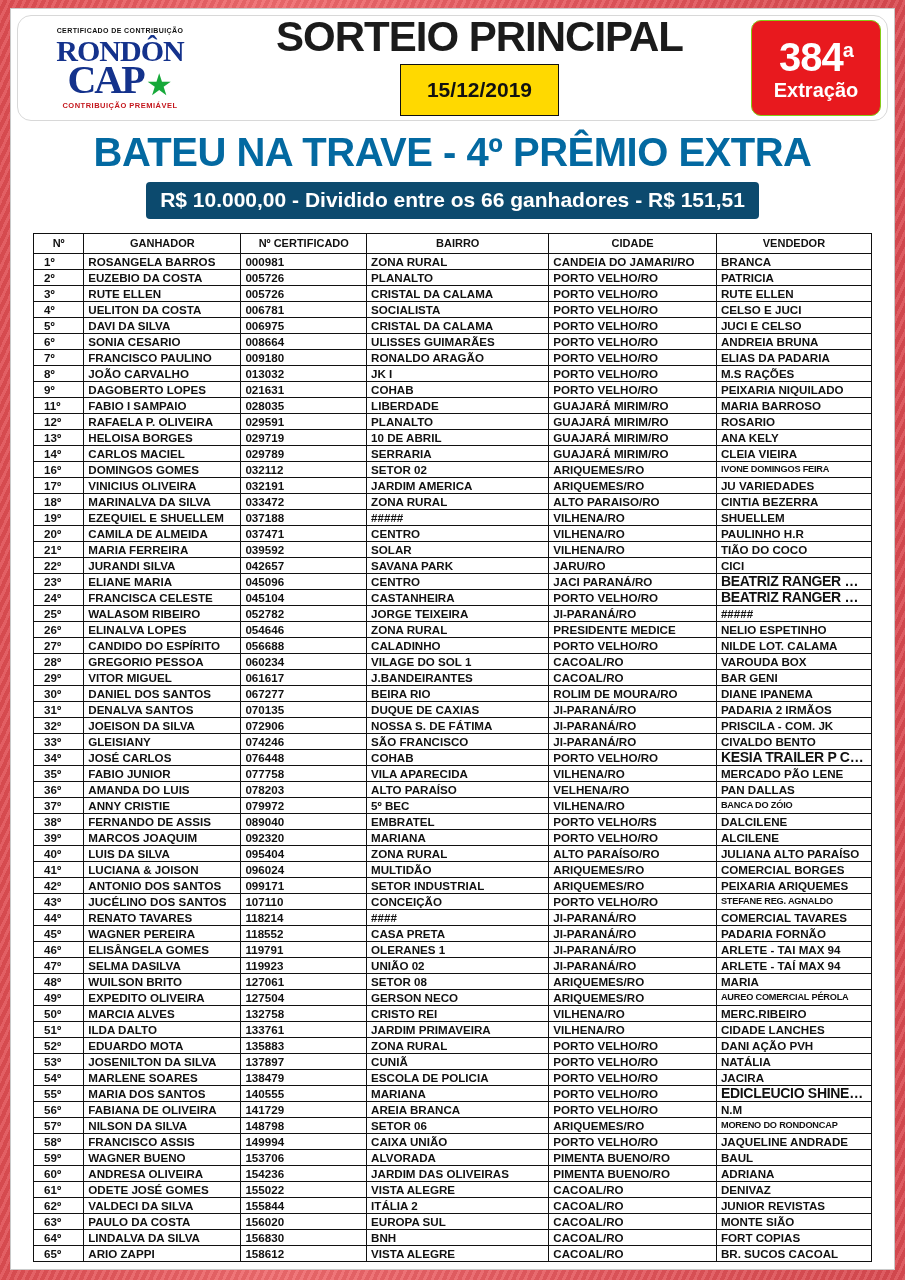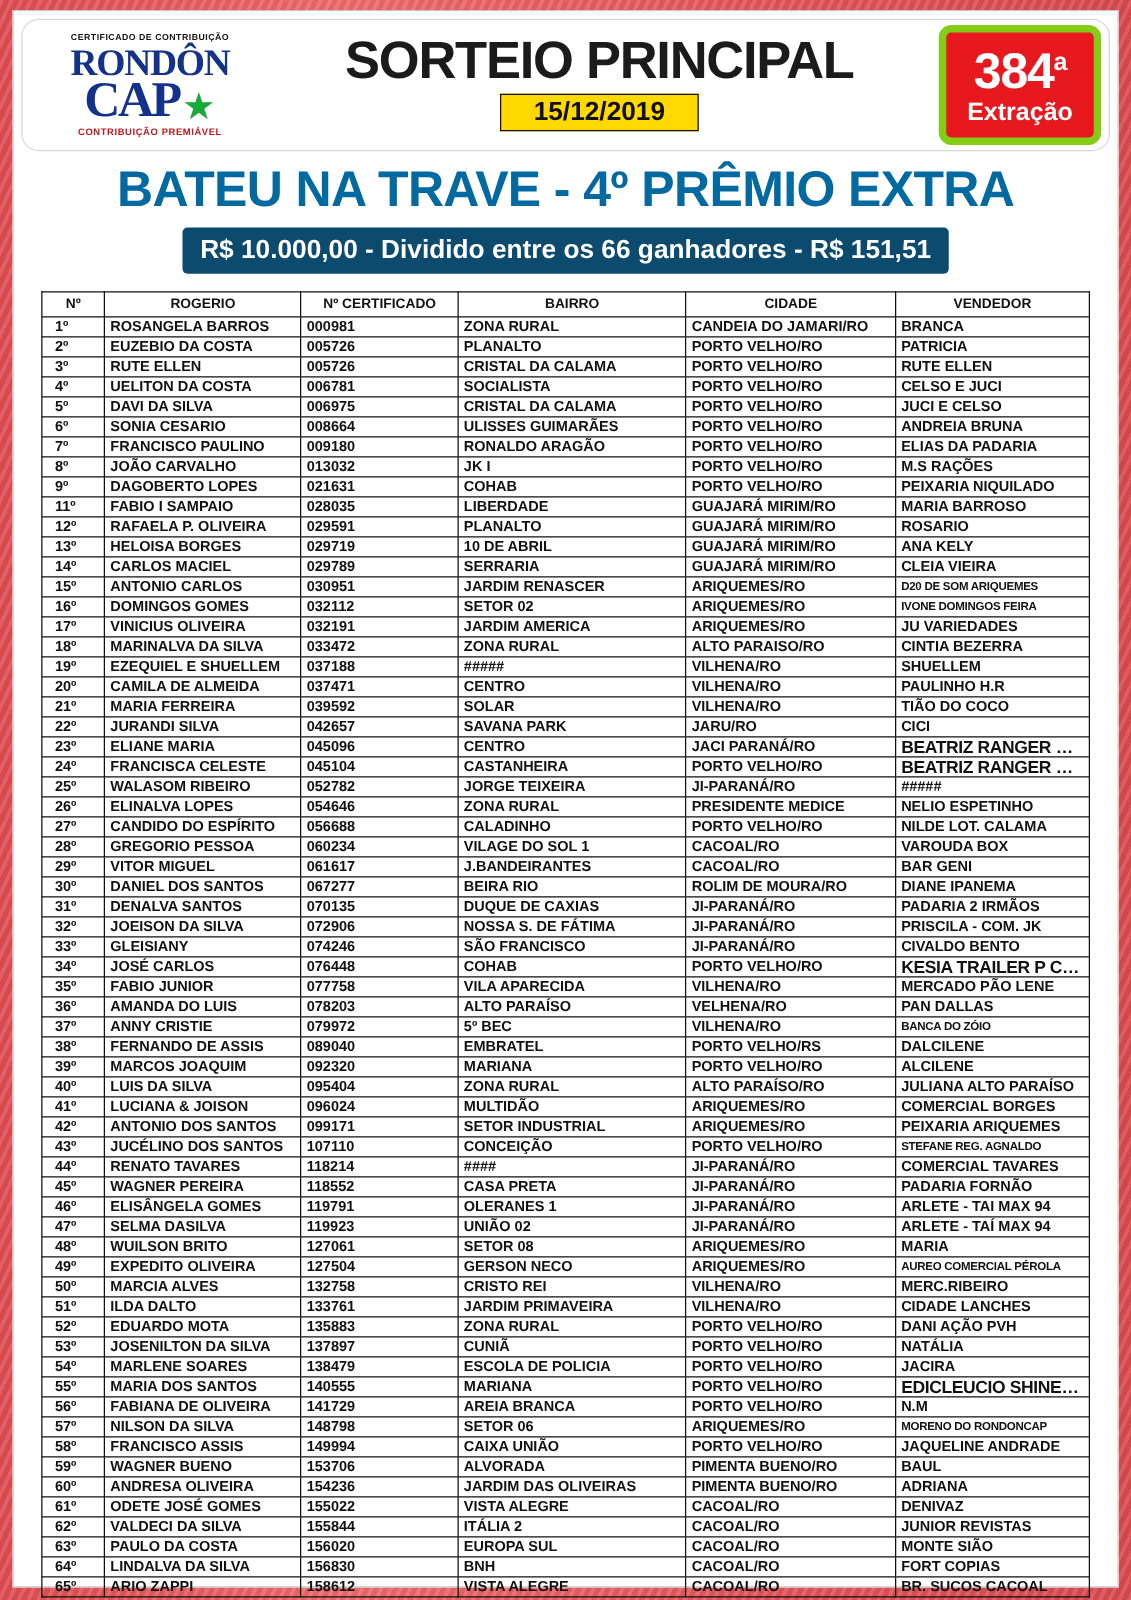--- a/index.html
+++ b/index.html
@@ -86,32 +86,32 @@
     font-size:42px;
     letter-spacing:-1px;
     color:#1b1b1b;
     line-height:1;
   }
   .date-pill {
     display:inline-block;
     margin-top:6px;
     background:#ffd900;
     border:1px solid #111;
-    padding:2px 26px;
+    padding:13px 26px;
     font-weight:bold;
     font-size:21px;
     color:#111;
     letter-spacing:0px;
   }
   .extract-box {
     width:130px; min-width:130px;
     height:96px;
     margin-right:6px;
     background:#e8191e;
-    border:6px solid #84cc16;
+    border:1px solid #84cc16;
     border-radius:10px;
     color:#fff;
     display:flex; flex-direction:column;
     align-items:center; justify-content:center;
     line-height:1;
   }
   .extract-num {
     font-size:40px; font-weight:bold; letter-spacing:-1px;
   }
   .extract-num sup { font-size:20px; }
@@ -213,21 +213,21 @@
         <col class="c-num">
           <col class="c-winner">
           <col class="c-cert">
         <col class="c-bairro">
           <col class="c-cidade">
           <col class="c-vend">
       </colgroup>
       <thead>
         <tr id="thead-row">
             <th>Nº</th>
-            <th>ROGERIO</th>
+            <th>GANHADOR</th>
             <th>Nº CERTIFICADO</th>
             <th>BAIRRO</th>
             <th>CIDADE</th>
             <th>VENDEDOR</th>
           </tr>
       </thead>
       <tbody id="tbody">
           <tr>
             <td class="num">1º</td>
             <td>ROSANGELA BARROS</td>
@@ -326,28 +326,20 @@
           </tr>
           <tr>
             <td class="num">14º</td>
             <td>CARLOS MACIEL</td>
             <td>029789</td>
             <td>SERRARIA</td>
             <td>GUAJARÁ MIRIM/RO</td>
             <td>CLEIA VIEIRA</td>
           </tr>
           <tr>
-            <td class="num">15º</td>
-            <td>ANTONIO CARLOS</td>
-            <td>030951</td>
-            <td>JARDIM RENASCER</td>
-            <td>ARIQUEMES/RO</td>
-            <td class="small">D20 DE SOM ARIQUEMES</td>
-          </tr>
-          <tr>
             <td class="num">16º</td>
             <td>DOMINGOS GOMES</td>
             <td>032112</td>
             <td>SETOR 02</td>
             <td>ARIQUEMES/RO</td>
             <td class="small">IVONE DOMINGOS FEIRA</td>
           </tr>
           <tr>
             <td class="num">17º</td>
             <td>VINICIUS OLIVEIRA</td>

